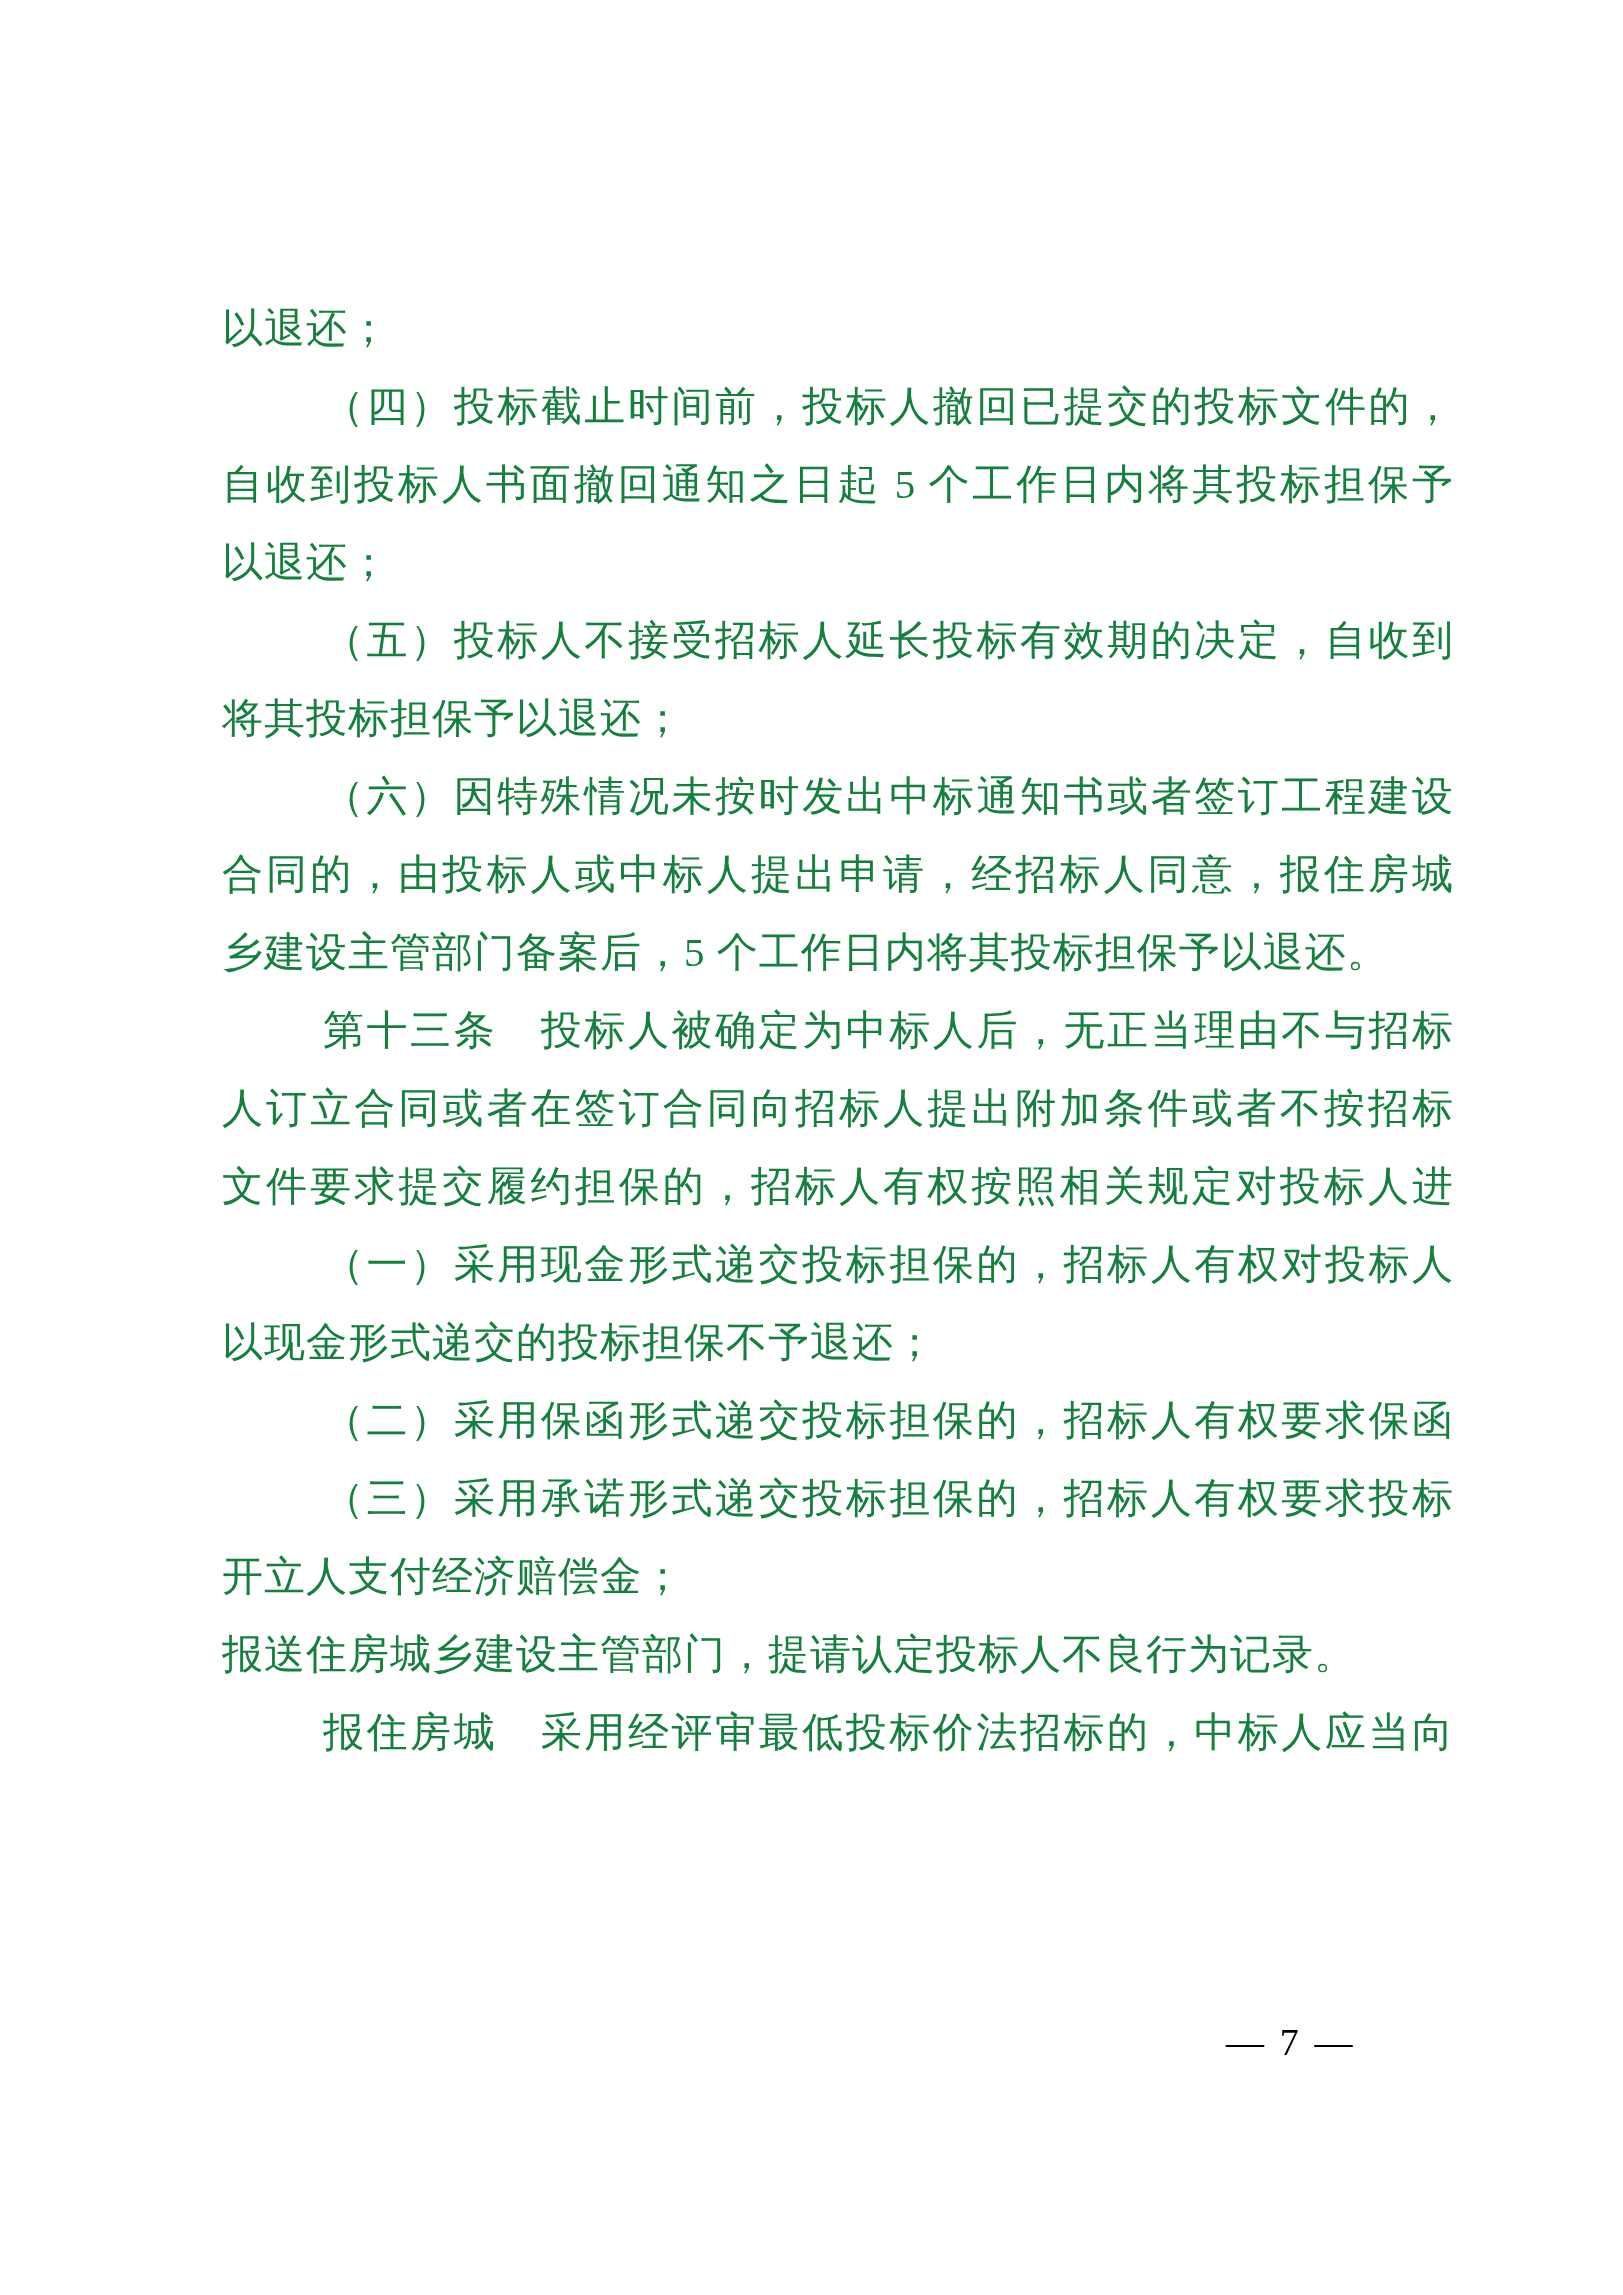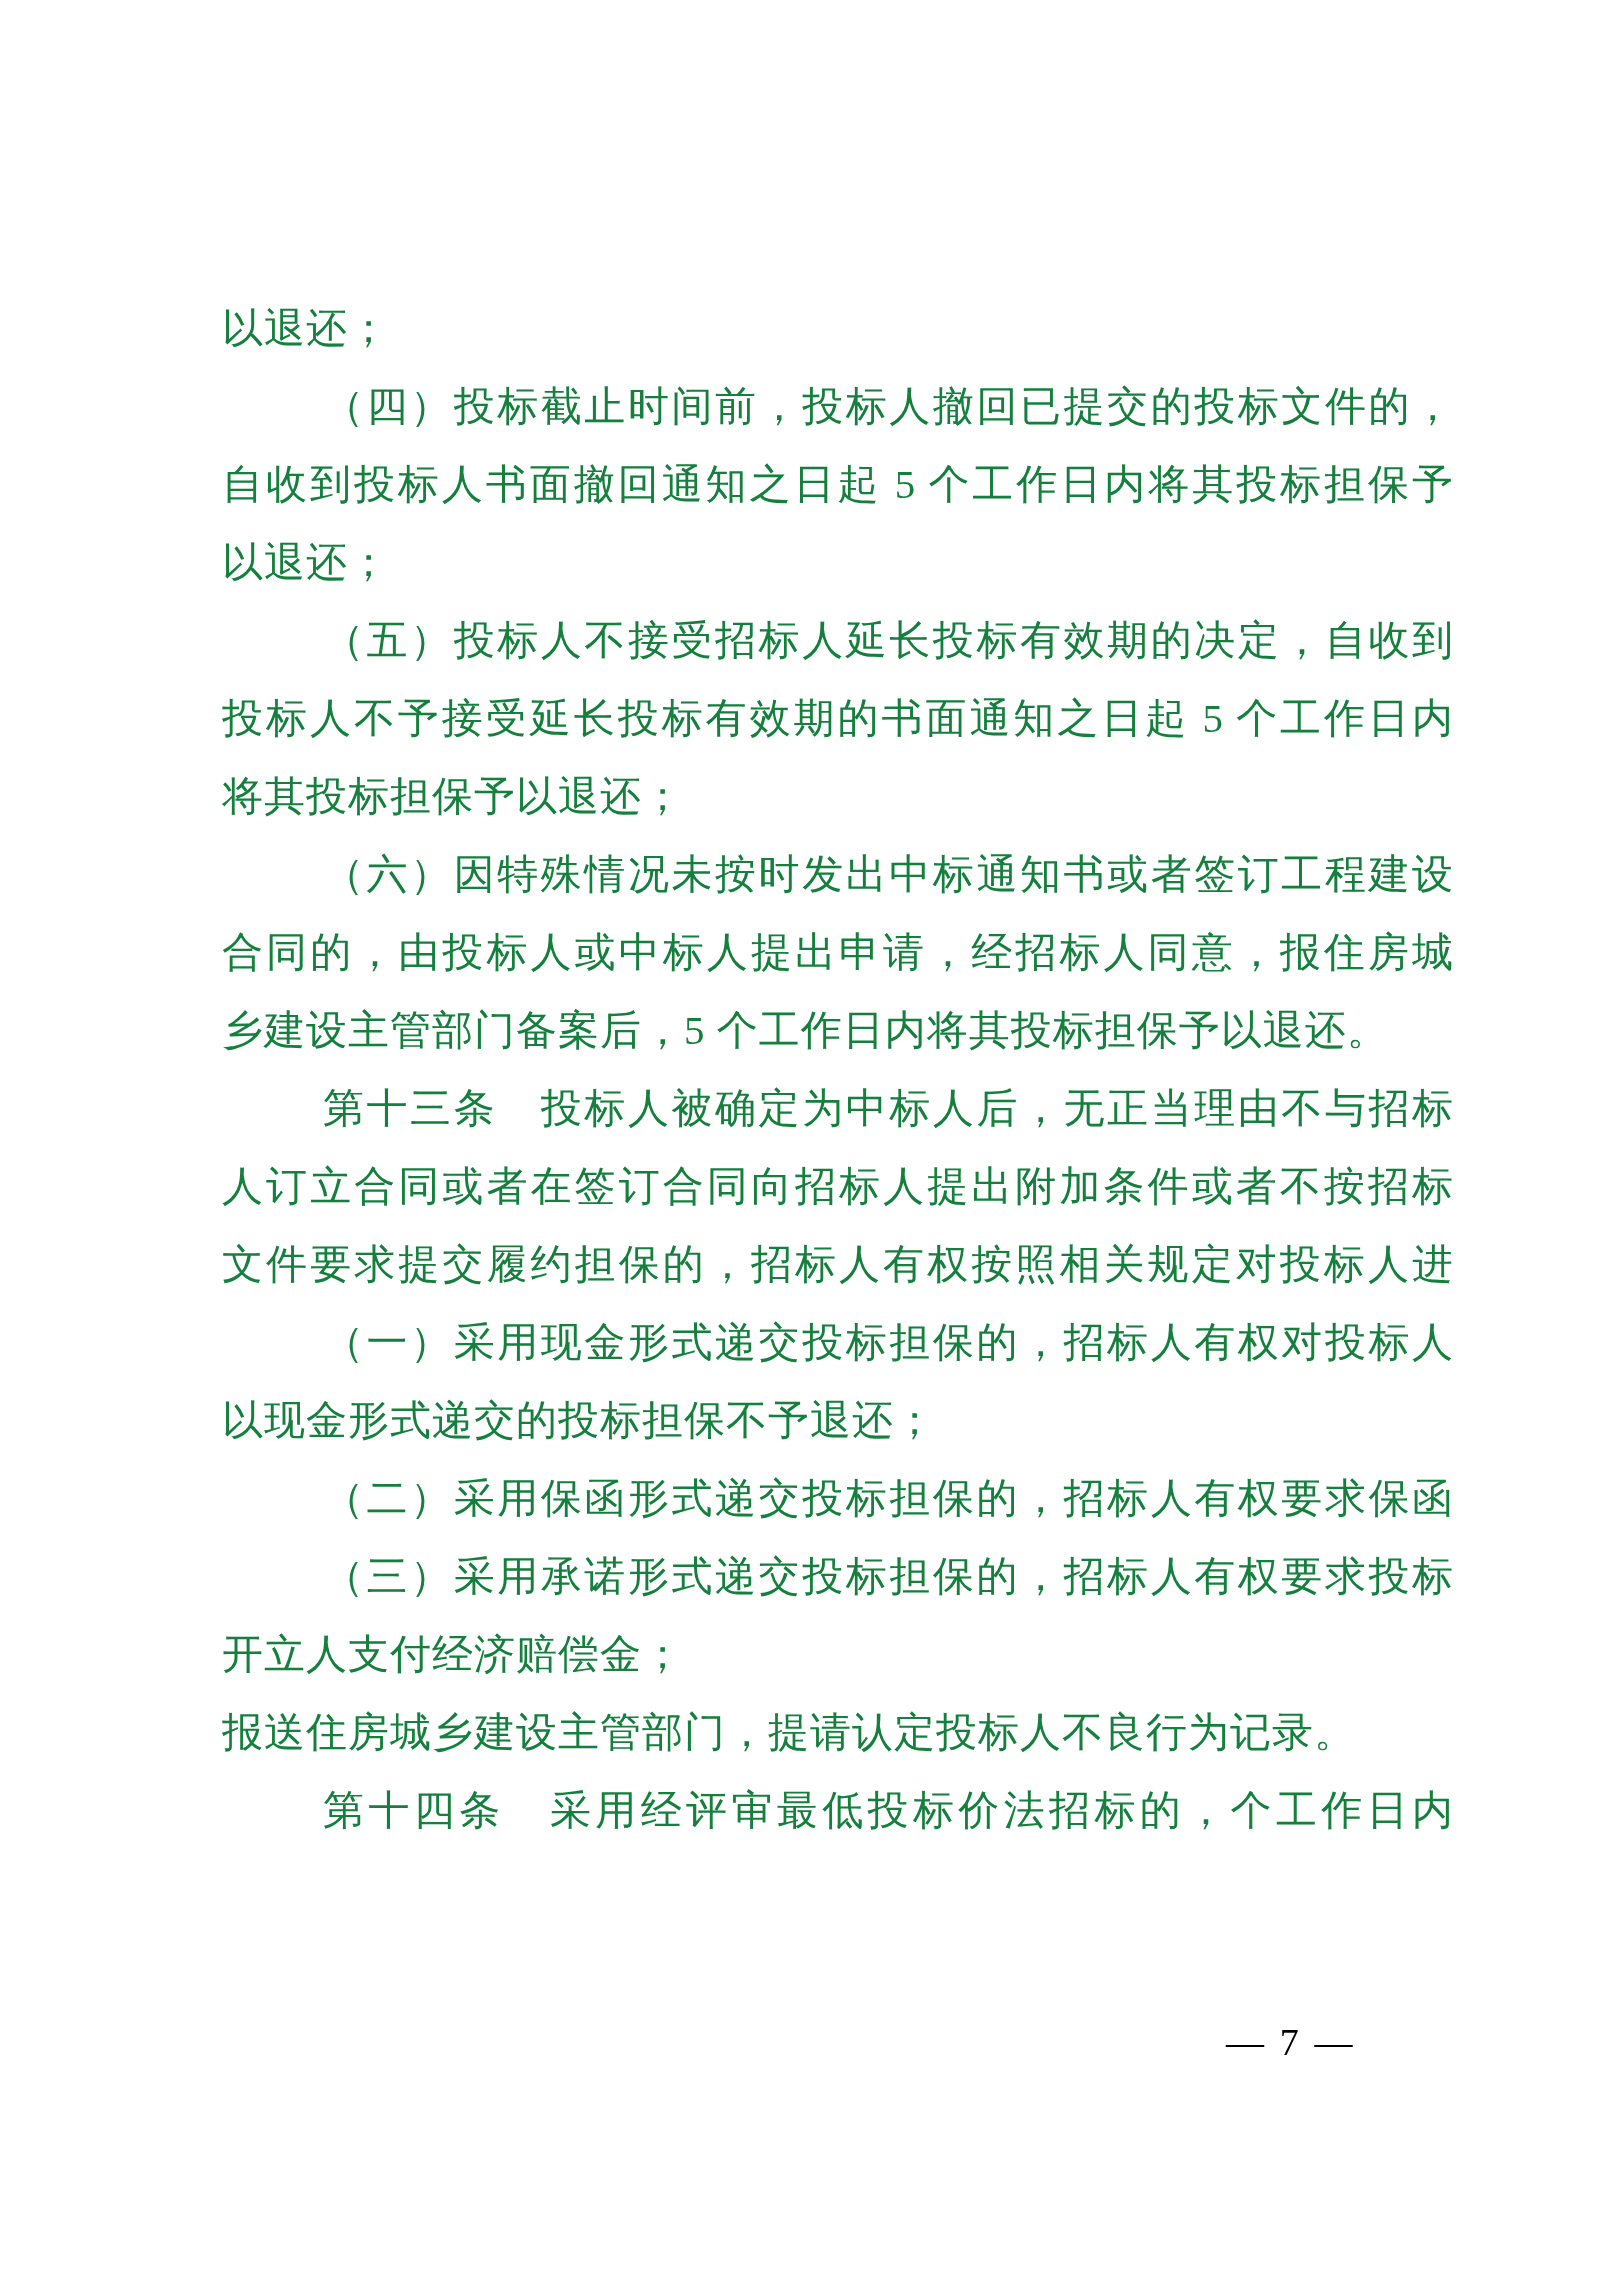--- a/index.html
+++ b/index.html
@@ -59,31 +59,30 @@
 </head>
 <body>
 
 <div class="page">
   <div class="text-block" id="body-lines">
       <div class="line">以退还；</div>
       <div class="line indent justify">（四）投标截止时间前，投标人撤回已提交的投标文件的，</div>
       <div class="line justify">自收到投标人书面撤回通知之日起 5 个工作日内将其投标担保予</div>
       <div class="line">以退还；</div>
       <div class="line indent justify">（五）投标人不接受招标人延长投标有效期的决定，自收到</div>
-      <div class="line justify">投标人不予接受延长投标有效期的书面通知之日起 5 个工作日内</div>
       <div class="line">将其投标担保予以退还；</div>
       <div class="line indent justify">（六）因特殊情况未按时发出中标通知书或者签订工程建设</div>
       <div class="line justify">合同的，由投标人或中标人提出申请，经招标人同意，报住房城</div>
       <div class="line">乡建设主管部门备案后，5 个工作日内将其投标担保予以退还。</div>
       <div class="line indent justify">第十三条　投标人被确定为中标人后，无正当理由不与招标</div>
       <div class="line justify">人订立合同或者在签订合同向招标人提出附加条件或者不按招标</div>
       <div class="line justify">文件要求提交履约担保的，招标人有权按照相关规定对投标人进</div>
       <div class="line indent justify">（一）采用现金形式递交投标担保的，招标人有权对投标人</div>
       <div class="line">以现金形式递交的投标担保不予退还；</div>
       <div class="line indent justify">（二）采用保函形式递交投标担保的，招标人有权要求保函</div>
       <div class="line indent justify">（三）采用承诺形式递交投标担保的，招标人有权要求投标</div>
       <div class="line">开立人支付经济赔偿金；</div>
       <div class="line">报送住房城乡建设主管部门，提请认定投标人不良行为记录。</div>
-      <div class="line indent justify">第十四条　采用经评审最低投标价法招标的，个工作日内</div>
+      <div class="line indent justify">报住房城　采用经评审最低投标价法招标的，中标人应当向</div>
     </div>
   <div class="footer">— 7 —</div>
 </div>
 
 
 </body></html>

